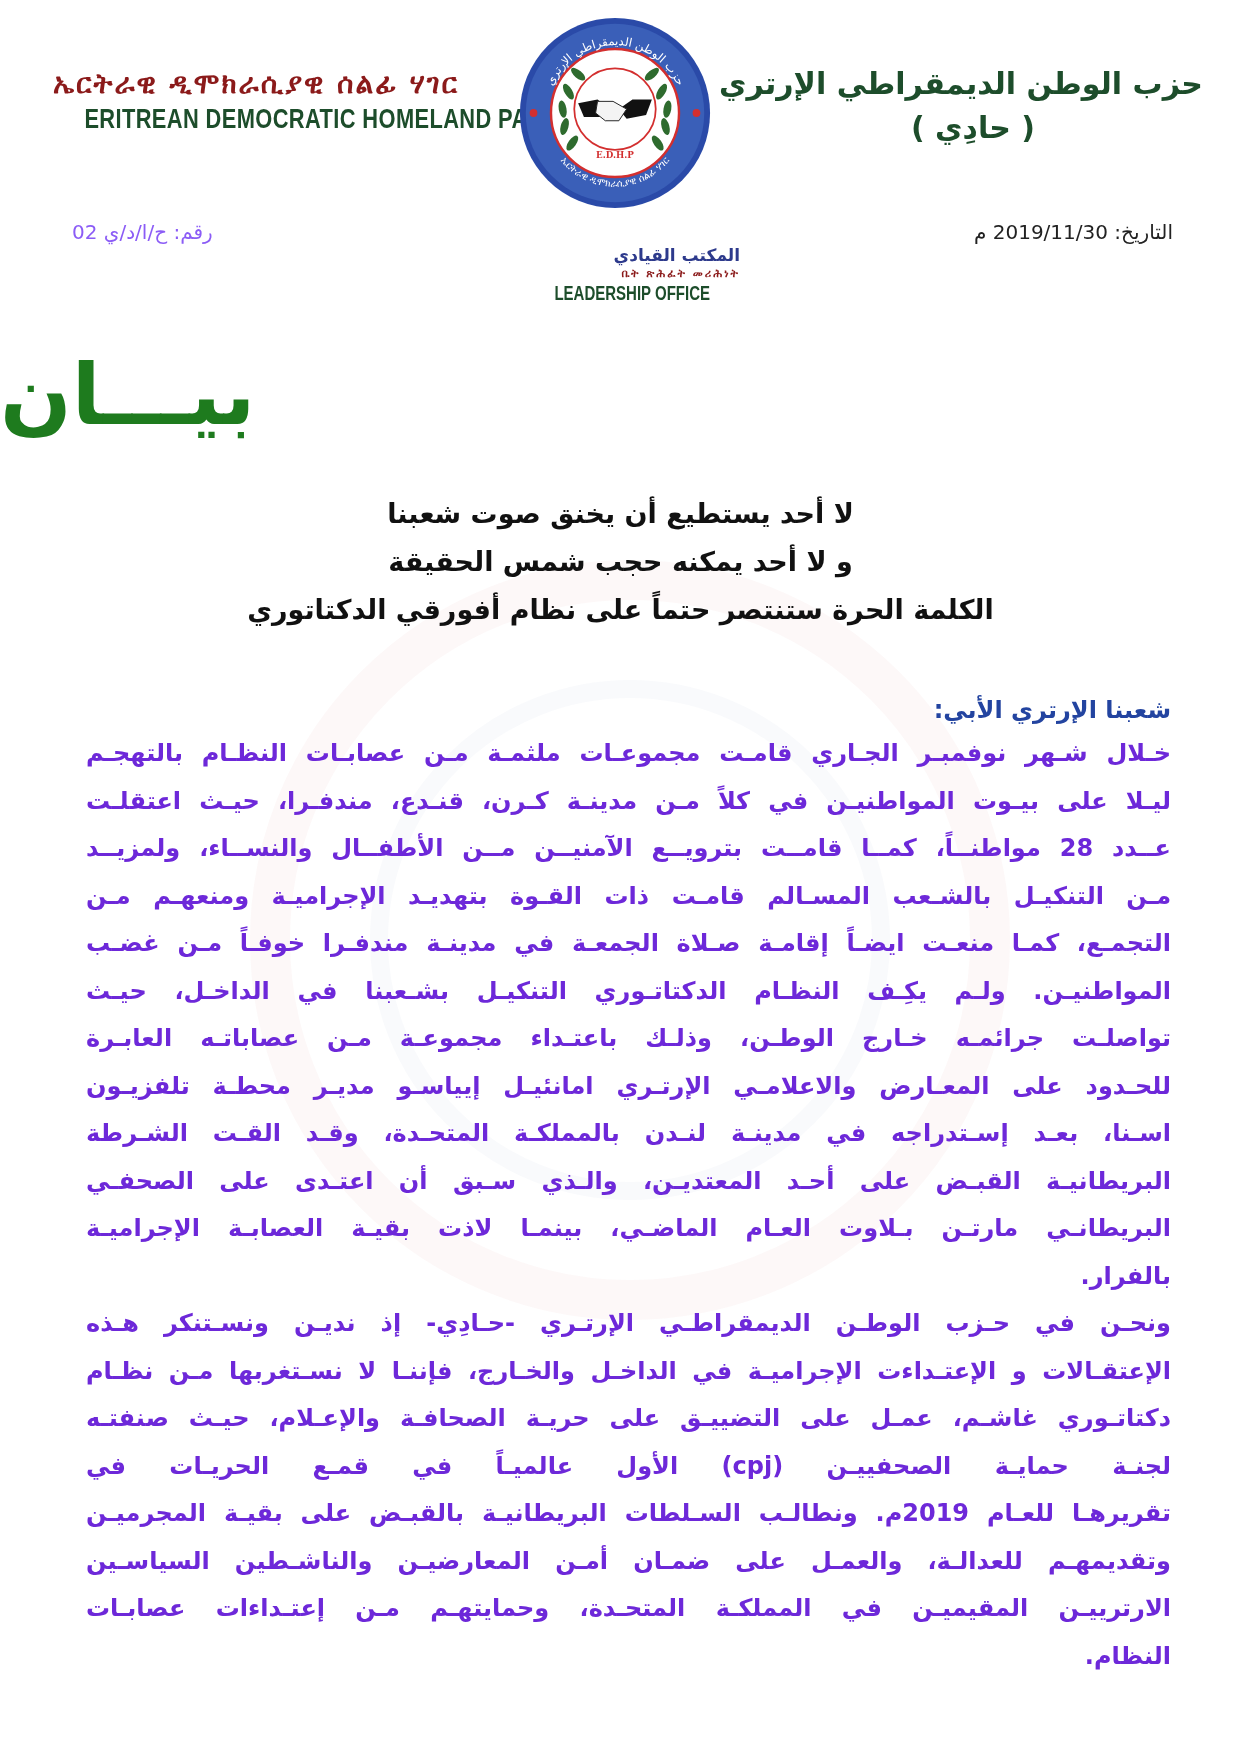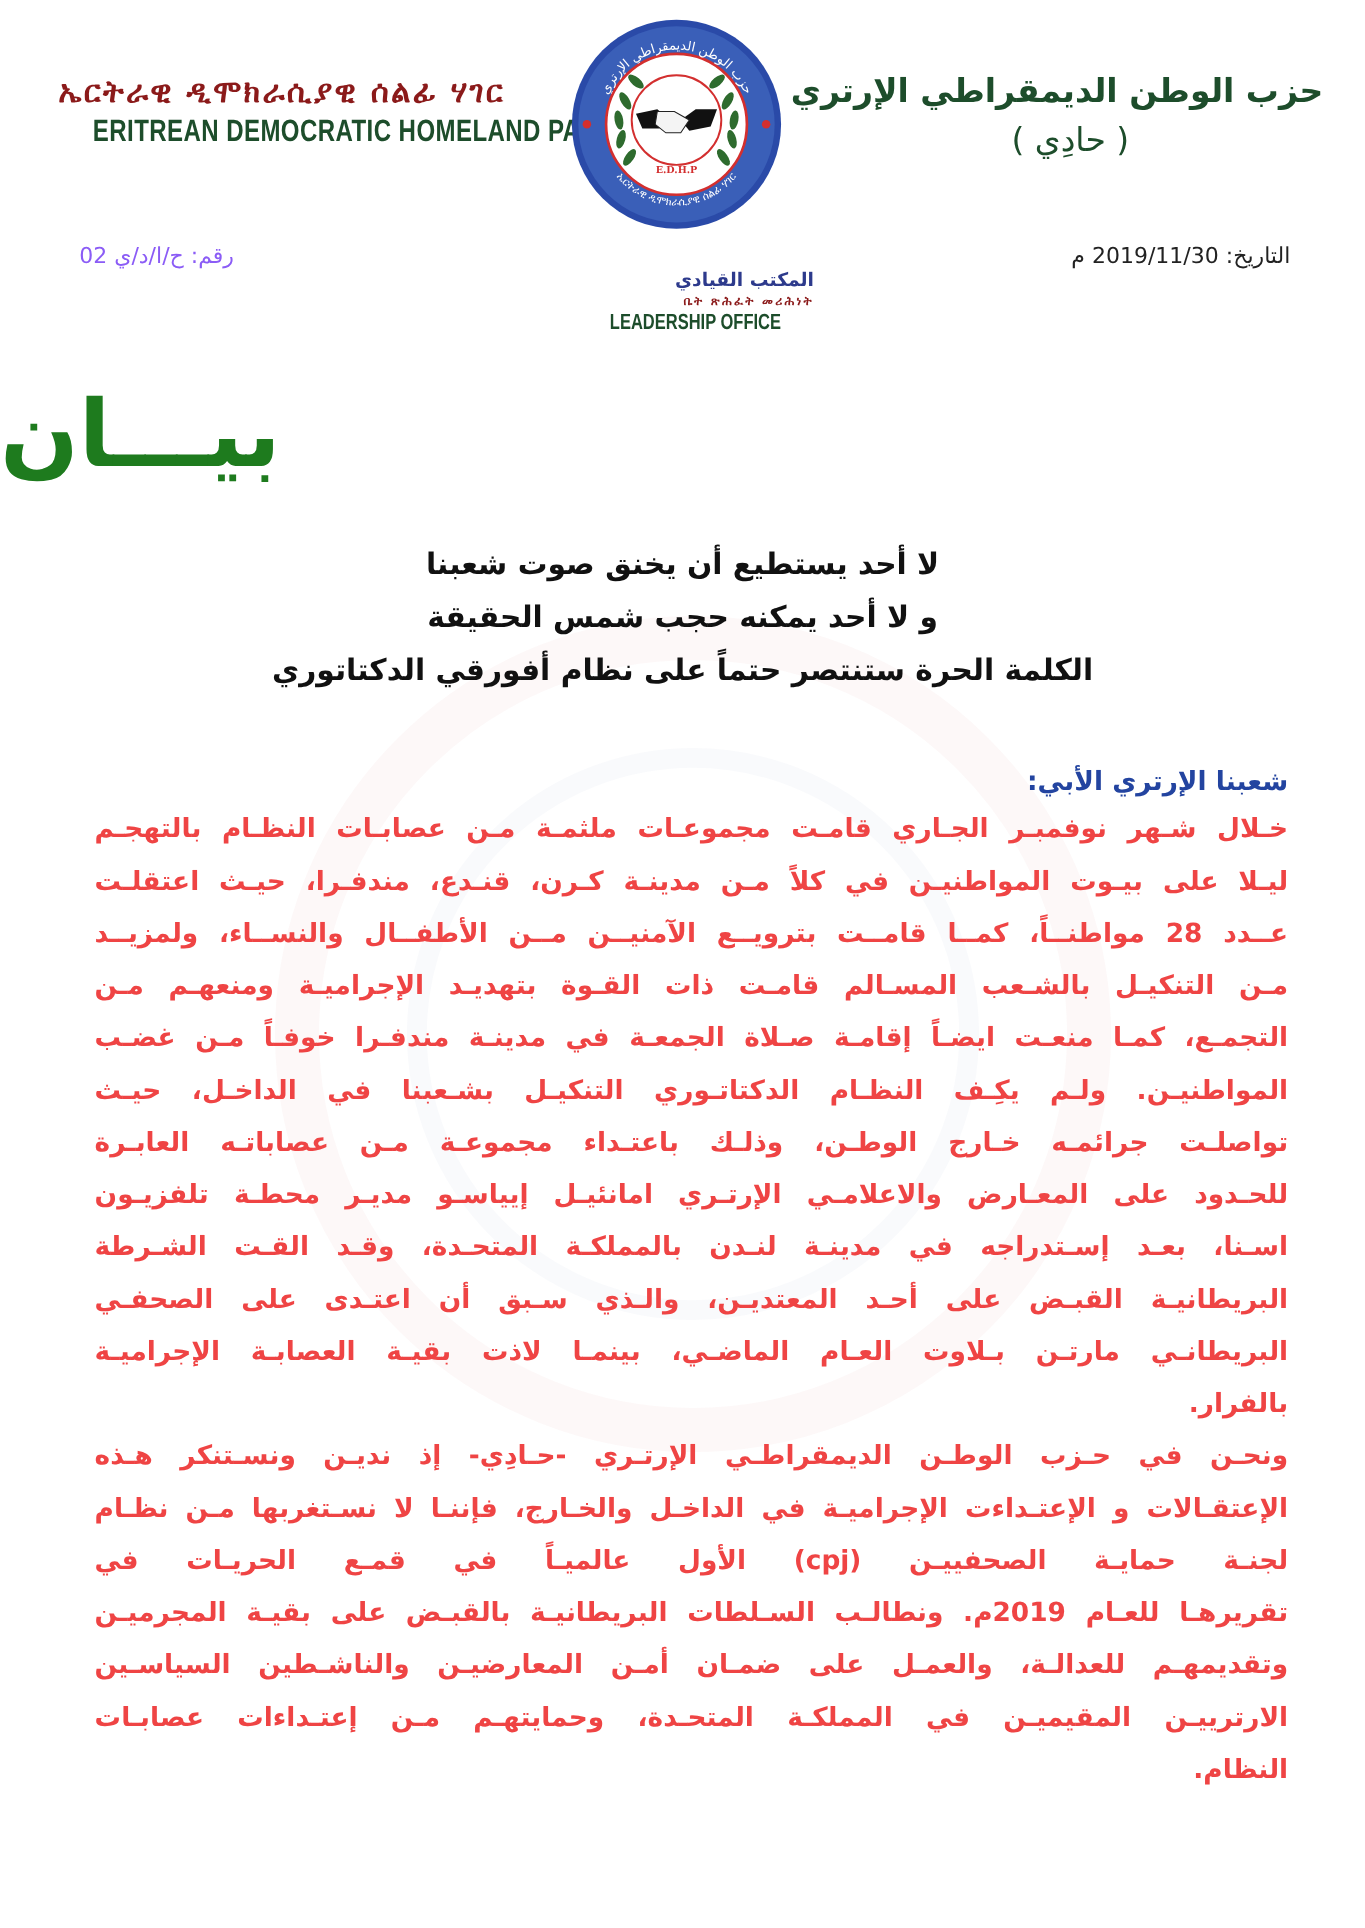--- a/index.html
+++ b/index.html
@@ -9,39 +9,39 @@
     border: 40px solid rgba(200,70,70,0.035); box-sizing: border-box; }
   .watermark-inner { position: absolute; left: 370px; top: 680px; width: 520px; height: 520px; border-radius: 50%;
     border: 18px solid rgba(60,80,170,0.03); box-sizing: border-box; }
 
   .hdr-left { position: absolute; left: 36px; top: 66px; width: 440px; text-align: center; }
   .tig-name { font-family: "DejaVu Serif", serif; font-size: 28px; color: #8b1a1a; font-weight: bold; letter-spacing: 2px; line-height: 36px; white-space: nowrap; }
   .eng-name { font-family: "Liberation Sans", sans-serif; font-weight: bold; font-size: 28px; color: #1d4d2b; transform: scaleX(0.78); transform-origin: center; white-space: nowrap; line-height: 34px; letter-spacing: 0.5px; }
 
   .hdr-right { position: absolute; right: 38px; top: 62px; width: 460px; text-align: center; direction: rtl; }
   .ar-name { font-family: "DejaVu Sans", sans-serif; font-weight: bold; font-size: 30px; color: #1d4d2b; line-height: 44px; white-space: nowrap; }
-  .ar-abbr { font-family: "DejaVu Sans", sans-serif; font-weight: normal; font-size: 30px; color: #1d4d2b; line-height: 44px; }
+  .ar-abbr { font-family: "DejaVu Sans", sans-serif; font-weight: bold; font-size: 30px; color: #1d4d2b; line-height: 44px; }
 
   .ref { position: absolute; left: 72px; top: 220px; font-size: 20px; color: #8b5cf6; direction: rtl; white-space: nowrap; }
   .date { position: absolute; right: 68px; top: 220px; font-size: 20px; color: #222; direction: rtl; white-space: nowrap; text-align: right; }
 
   .logo { position: absolute; left: 518px; top: 16px; width: 194px; height: 194px; }
   .office { position: absolute; left: 500px; top: 244px; width: 240px; text-align: right; }
   .office-ar { font-size: 17px; font-weight: bold; color: #2d3a8c; direction: rtl; line-height: 22px; }
   .office-tig { font-family: "DejaVu Serif", serif; font-size: 11px; font-weight: bold; color: #8b1a1a; letter-spacing: 2px; line-height: 16px; }
   .office-en { font-family: "Liberation Sans", sans-serif; font-weight: bold; font-size: 20px; color: #1d4d2b; transform: scaleX(0.75); line-height: 22px; white-space: nowrap; }
 
   .title { position: absolute; left: 0; right: 0; top: 340px; text-align: left; font-size: 84px; font-weight: bold; color: #1e7b1e; direction: rtl; line-height: 110px; }
 
   .slogans { position: absolute; left: 150px; right: 150px; top: 490px; text-align: center; direction: rtl; }
   .slogan { font-size: 27px; font-weight: bold; color: #111; line-height: 48px; white-space: nowrap; }
 
   .body { position: absolute; left: 70px; right: 70px; top: 690px; direction: rtl; margin-left: 16px; }
   .salutation { font-size: 24px; font-weight: bold; color: #2344a0; line-height: 40px; text-align: right; }
-  .line { font-size: 24px; font-weight: bold; color: #ef4444; line-height: 47.5px; text-align: justify; text-align-last: justify; white-space: nowrap; overflow: hidden; height: 47.5px; }
+  .line { font-size: 24px; font-weight: bold; color: #6d28d9; line-height: 47.5px; text-align: justify; text-align-last: justify; white-space: nowrap; overflow: hidden; height: 47.5px; }
   .line.last { text-align-last: right; }
 </style>
 </head>
 <body>
 
 <div class="watermark"></div>
 <div class="watermark-inner"></div>
 
 <div class="hdr-left">
   <div class="tig-name">ኤርትራዊ ዲሞክራሲያዊ ሰልፊ ሃገር</div>
@@ -119,19 +119,20 @@
     <div class="line">تواصلـت جرائمـه خـارج الوطـن، وذلـك باعتـداء مجموعـة مـن عصاباتـه العابـرة</div>
     <div class="line">للحـدود على المعـارض والاعلامـي الإرتـري امانئيـل إيياسـو مديـر محطـة تلفزيـون</div>
     <div class="line">اسـنا، بعـد إسـتدراجه في مدينـة لنـدن بالمملكـة المتحـدة، وقـد القـت الشـرطة</div>
     <div class="line">البريطانيـة القبـض على أحـد المعتديـن، والـذي سـبق أن اعتـدى على الصحفـي</div>
     <div class="line">البريطانـي مارتـن بـلاوت العـام الماضـي، بينمـا لاذت بقيـة العصابـة الإجراميـة</div>
     <div class="line last">بالفرار.</div>
   </div>
   <div>
     <div class="line">ونحـن في حـزب الوطـن الديمقراطـي الإرتـري -حـادِي- إذ نديـن ونسـتنكر هـذه</div>
     <div class="line">الإعتقـالات و الإعتـداءت الإجراميـة في الداخـل والخـارج، فإننـا لا نسـتغربها مـن نظـام</div>
+    <div class="line">دكتاتـوري غاشـم، عمـل على التضييـق على حريـة الصحافـة والإعـلام، حيـث صنفتـه</div>
     <div class="line">لجنـة حمايـة الصحفييـن (cpj) الأول عالميـاً في قمـع الحريـات في</div>
     <div class="line">تقريرهـا للعـام 2019م. ونطالـب السـلطات البريطانيـة بالقبـض على بقيـة المجرميـن</div>
     <div class="line">وتقديمهـم للعدالـة، والعمـل على ضمـان أمـن المعارضيـن والناشـطين السياسـين</div>
     <div class="line">الارترييـن المقيميـن في المملكـة المتحـدة، وحمايتهـم مـن إعتـداءات عصابـات</div>
     <div class="line last">النظام.</div>
   </div>
 </div>
 
 </body></html>

